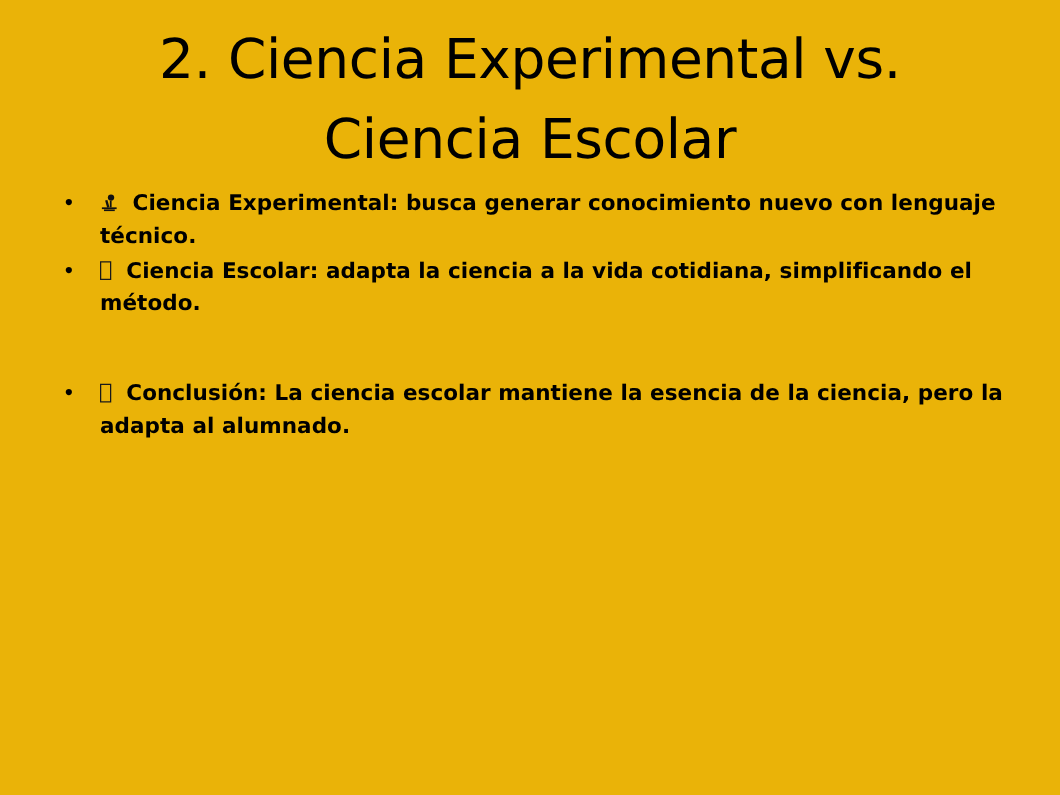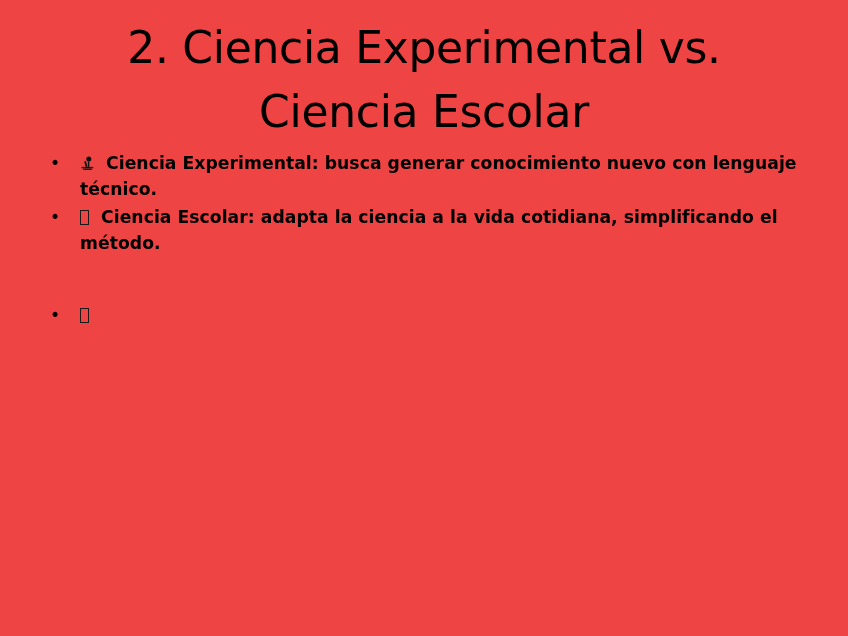--- a/index.html
+++ b/index.html
@@ -13,21 +13,21 @@
     font-family: "DejaVu Sans", sans-serif;
     color: #000000;
     overflow: hidden;
     position: relative;
   }
 
   .slide {
     position: relative;
     width: 848px;
     height: 636px;
-    background: #ef4444;
+    background: #eab308;
     box-sizing: border-box;
   }
 
   
   .slide-title {
     position: absolute;
     left: 40px;
     top: 16px;
     width: 768px;
     text-align: center;
@@ -136,17 +136,18 @@
 
     <li class="bullet-item">
       <span class="bullet-marker">•</span>
       <span class="lead-glyph glyph-tofu"></span>
       <span class="bullet-text">Ciencia Escolar: adapta la ciencia a la vida cotidiana, simplificando el método.</span>
     </li>
 
     <li class="bullet-item spaced-before">
       <span class="bullet-marker">•</span>
       <span class="lead-glyph glyph-tofu"></span>
+      <span class="bullet-text">Conclusión: La ciencia escolar mantiene la esencia de la ciencia, pero la adapta al alumnado.</span>
     </li>
 
   </ul>
 
 </div>
 
 </body></html>

